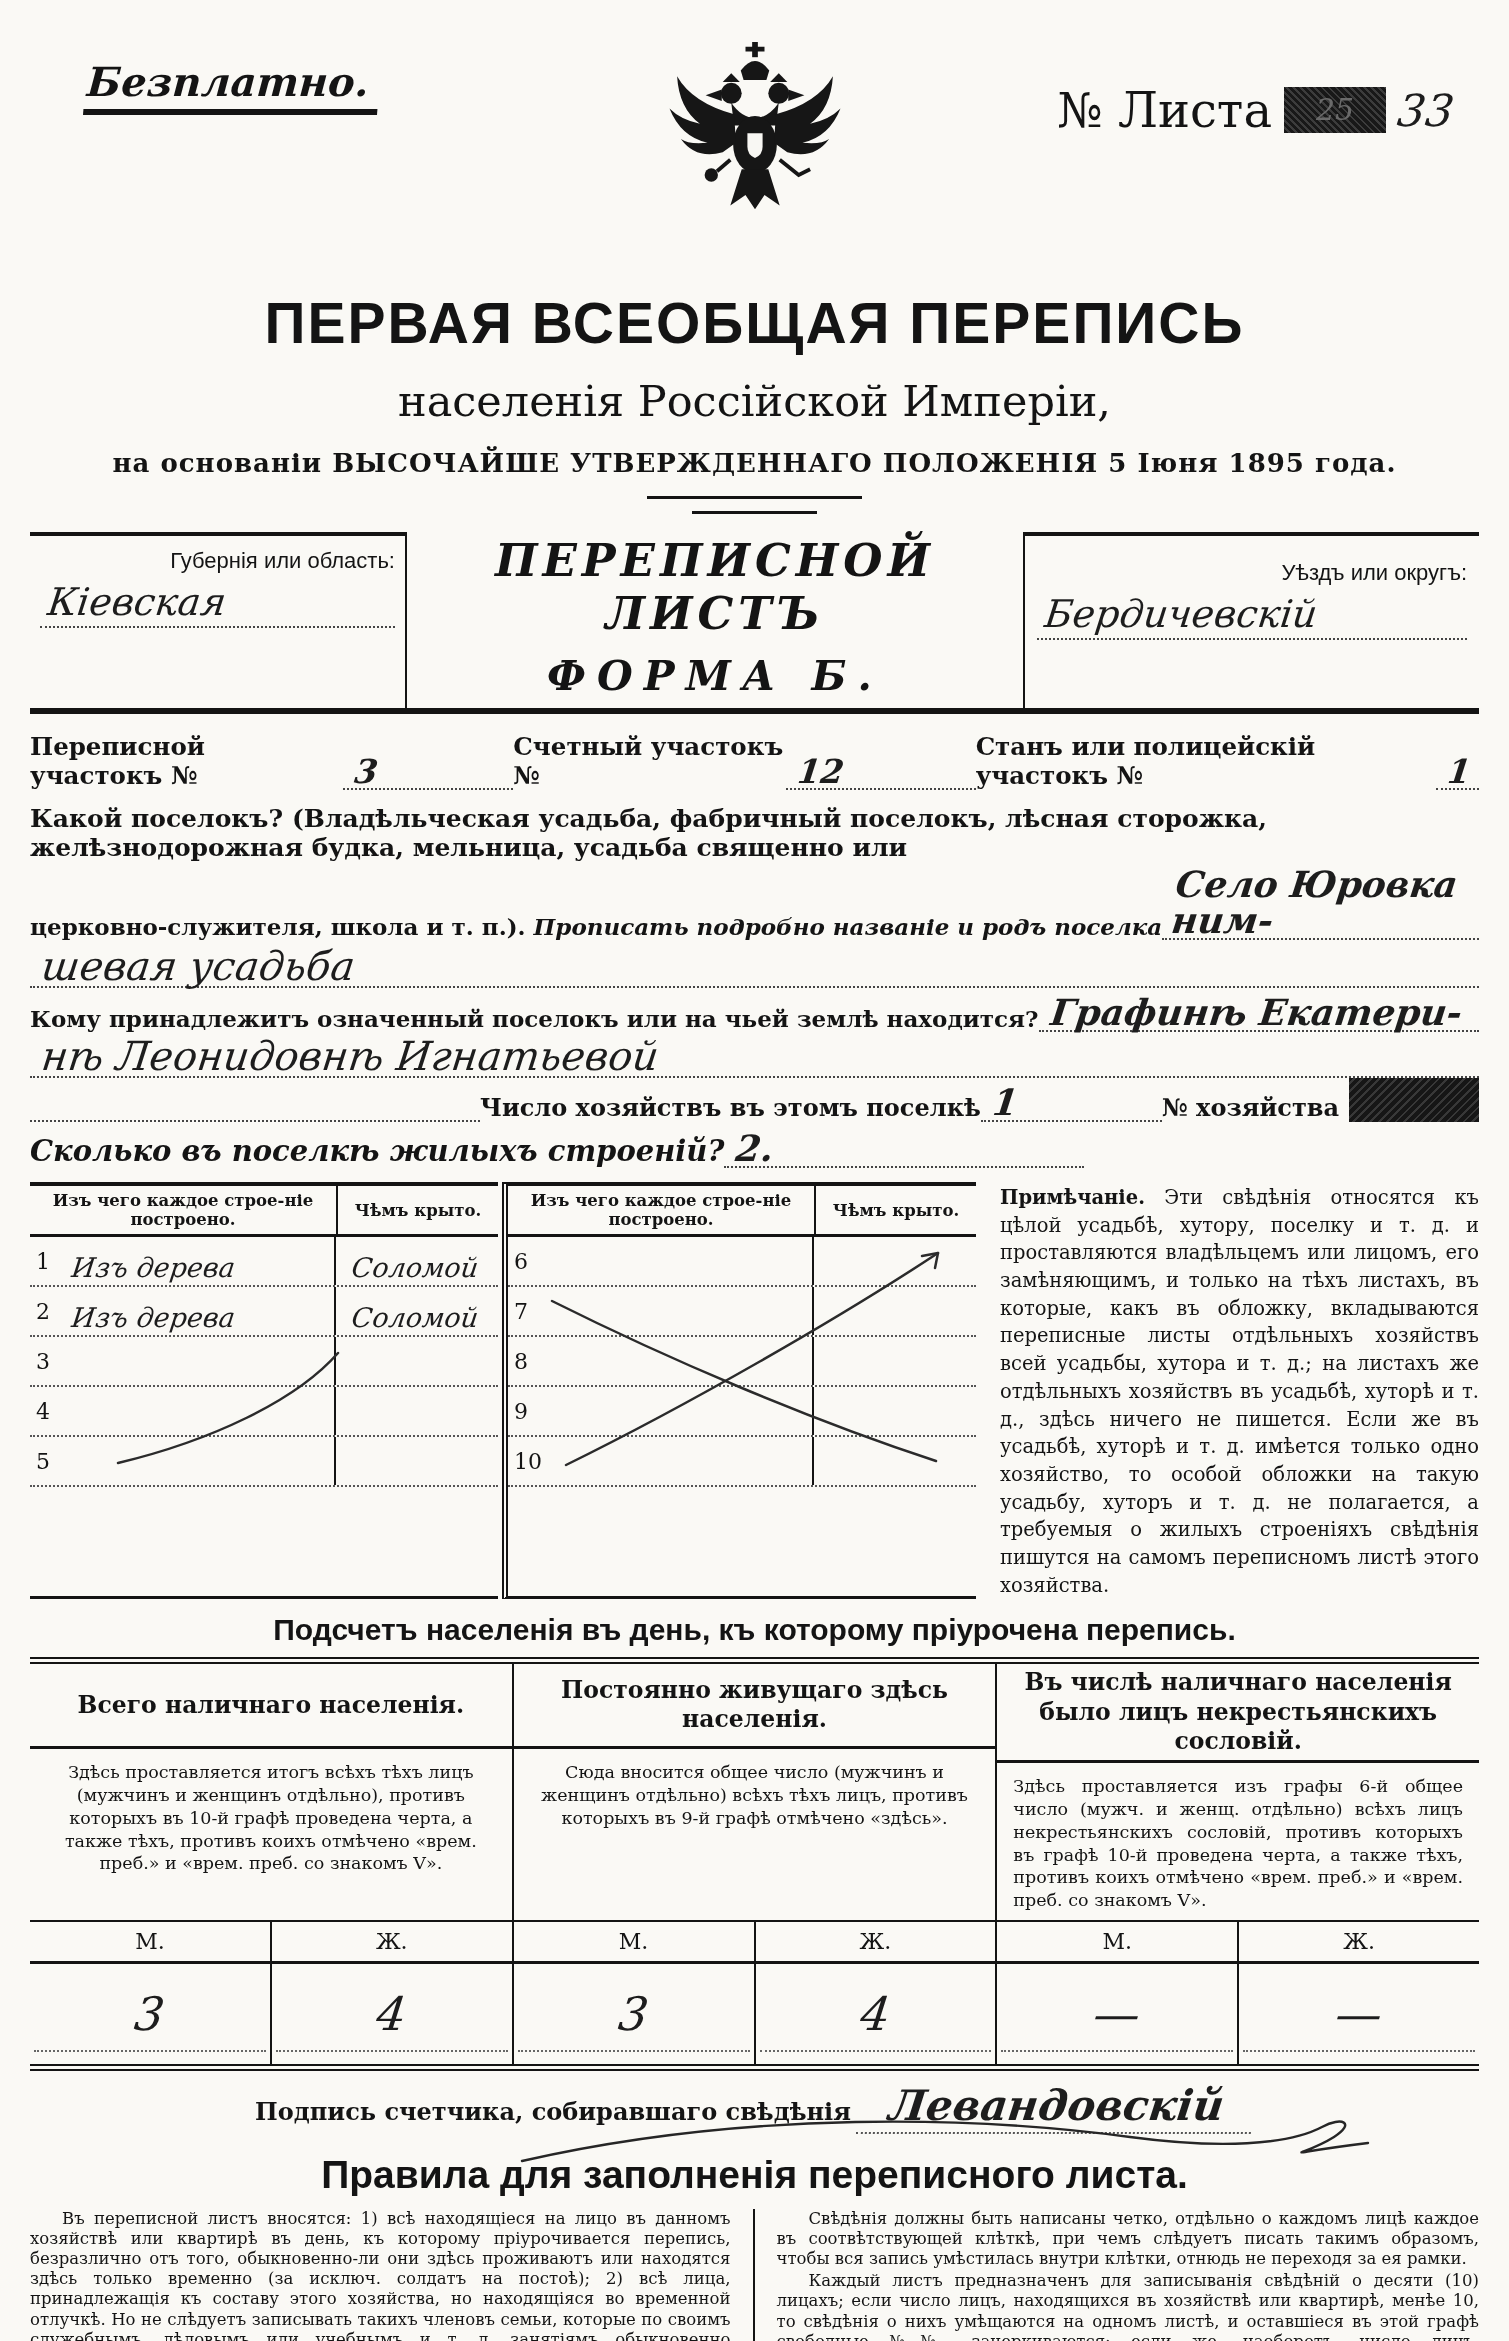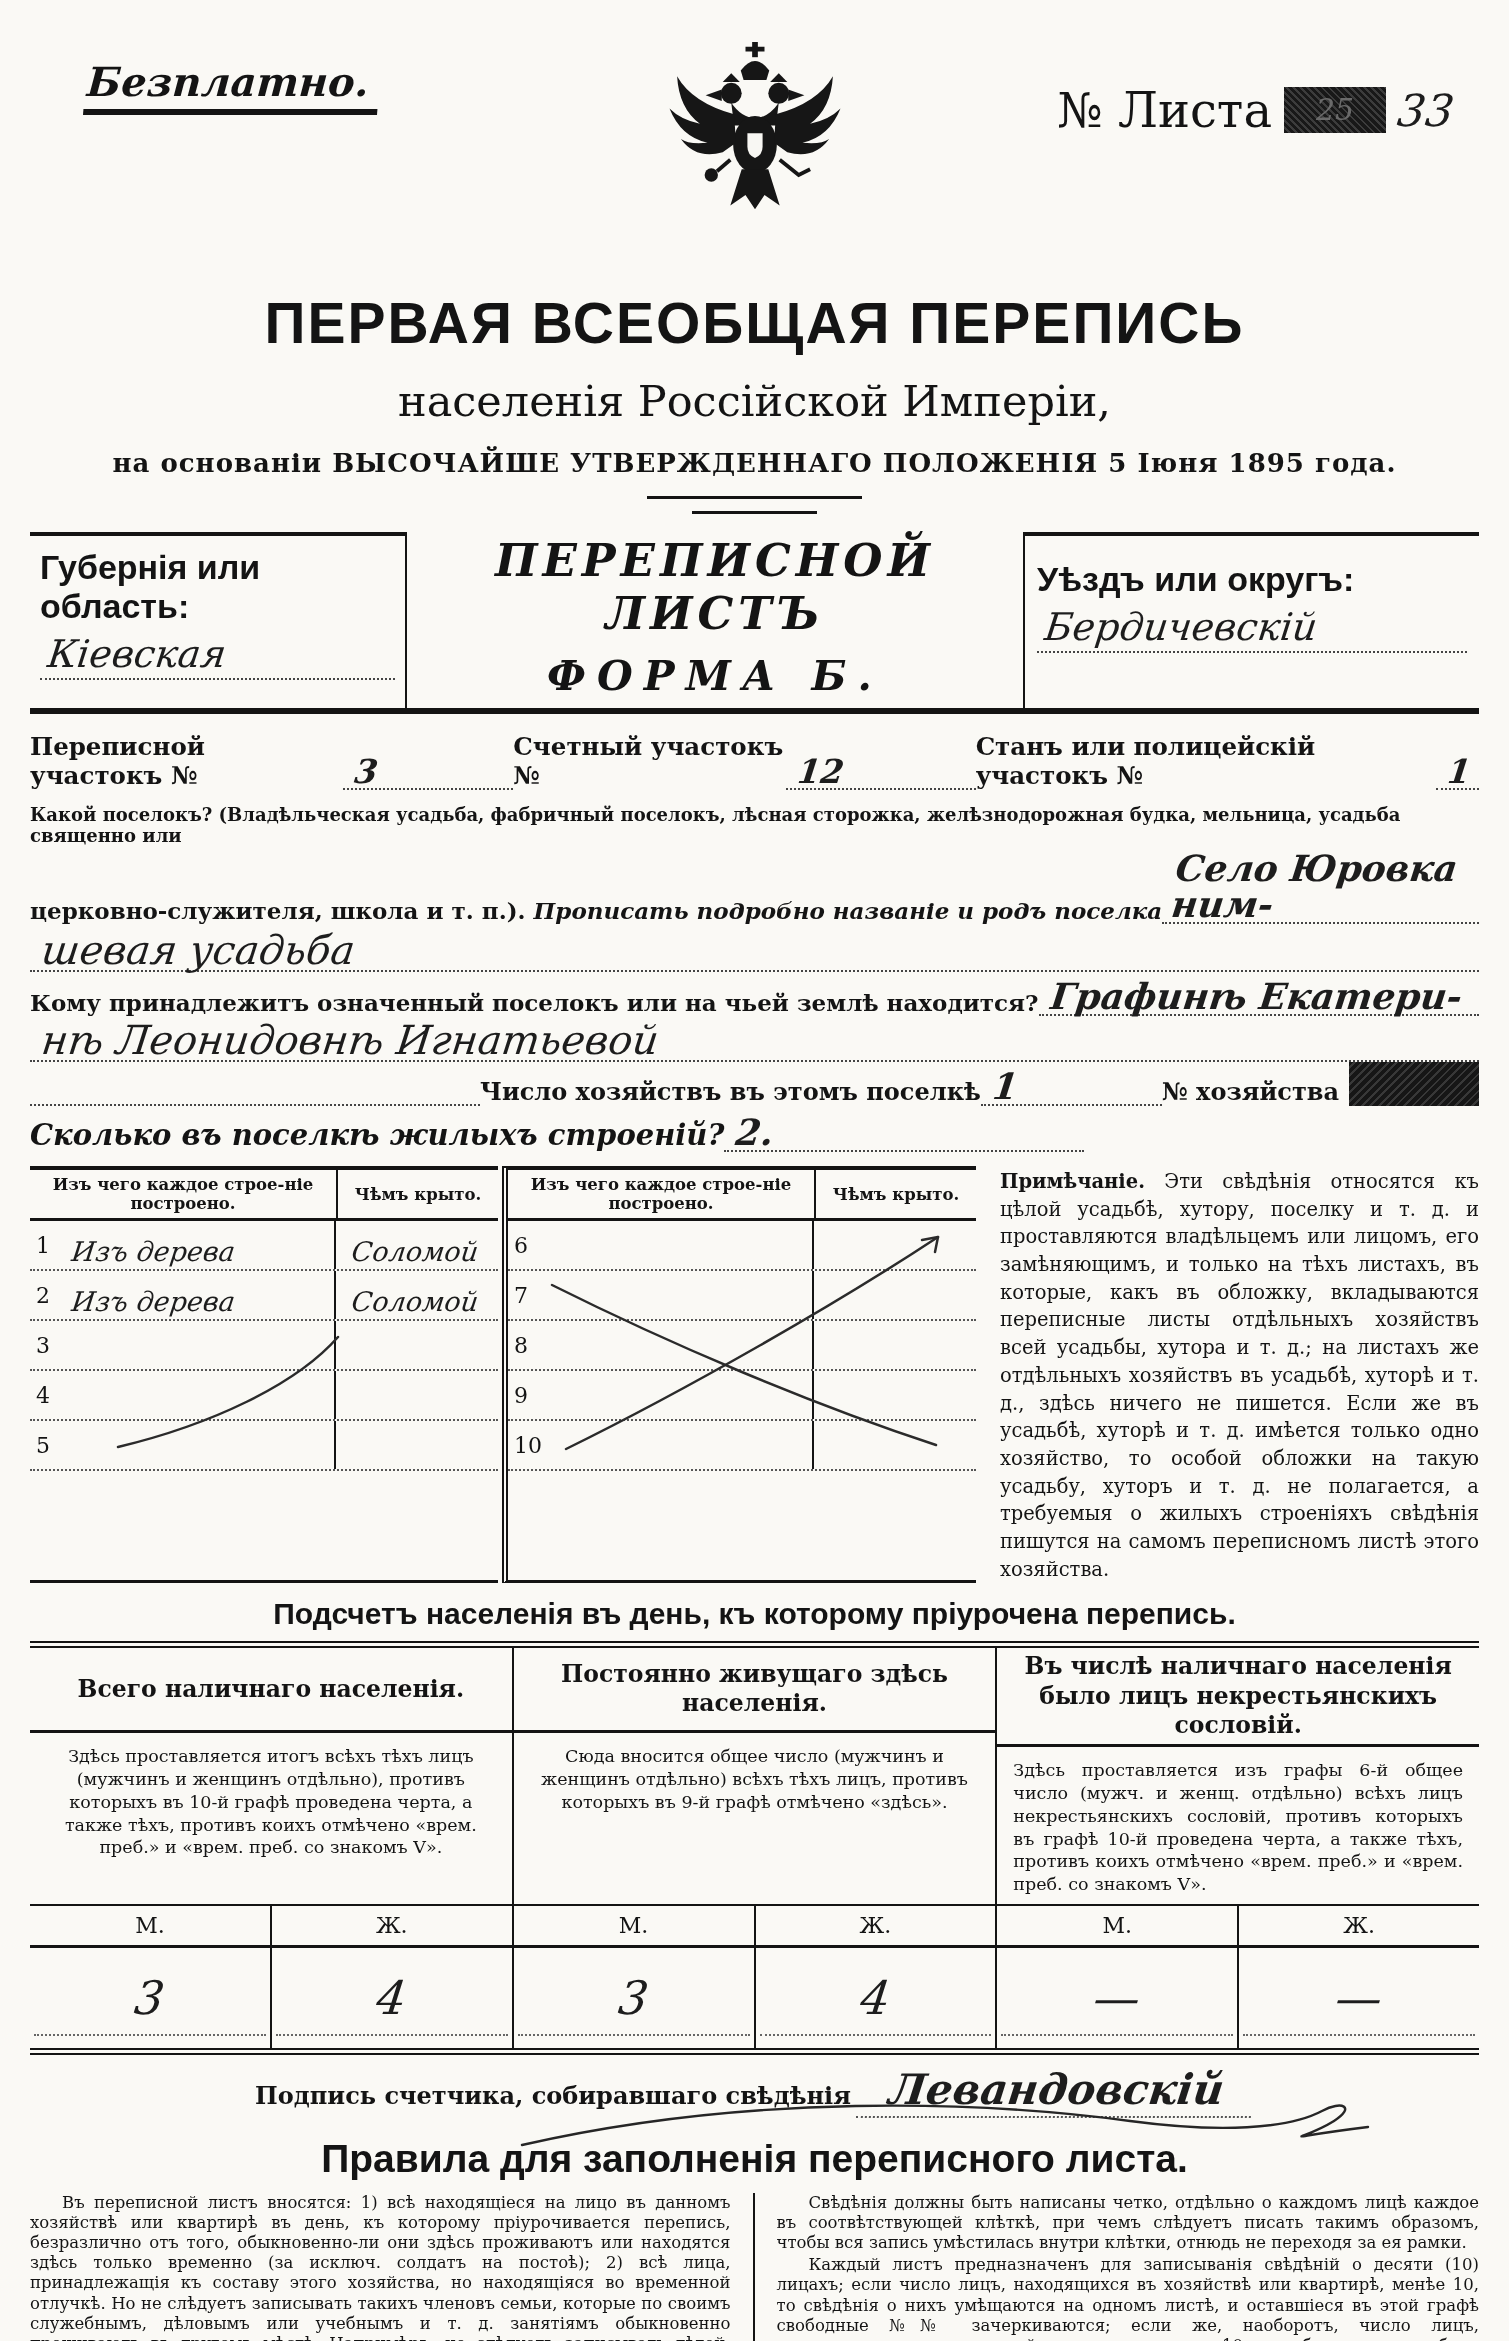--- a/index.html
+++ b/index.html
@@ -33,33 +33,33 @@
   }
   .sub-title{text-align:center;font-size:43px;margin-top:24px;}
   .basis{text-align:center;font-size:26px;font-weight:600;letter-spacing:1px;margin-top:22px;}
   .mr1{width:215px;border-top:3px solid #141414;margin:18px auto 0;}
   .mr2{width:125px;border-top:3px solid #141414;margin:12px auto 0;}
   
   .fband{display:flex;margin-top:18px;border-bottom:6px solid #141414;align-items:stretch;}
   .fleft{width:355px;border-top:4px solid #141414;border-right:2px solid #141414;padding:12px 10px 6px;}
   .fcenter{flex:1;text-align:center;padding:0 0 8px;font-style:italic;}
   .fright{width:430px;border-top:4px solid #141414;border-left:2px solid #141414;padding:24px 12px 6px;}
-  .flabel{font-family:"Liberation Sans","DejaVu Sans",sans-serif;font-weight:bold;font-size:34px;text-align:left;}
+  .flabel{font-family:"Liberation Sans","DejaVu Sans",sans-serif;font-weight:normal;font-size:22px;text-align:right;}
   .uline{display:block;border-bottom:2px dotted #444;margin-top:6px;padding:0 8px 2px;}
   .fvalue{font-size:38px;}
   .fc-t1{font-size:45px;font-weight:bold;letter-spacing:5px;margin-top:2px;}
   .fc-t2{font-size:41px;font-weight:bold;letter-spacing:11px;margin-top:12px;}
   
   .line{display:flex;align-items:flex-end;}
   .fillv{border-bottom:2px dotted #444;display:flex;align-items:flex-end;padding:0 8px 0 12px;}
   .precinct{margin-top:18px;font-size:24.5px;font-weight:600;}
   .hw32{font-size:33px;line-height:1;}
   .hw36{font-size:36px;line-height:1;}
   .hw40{font-size:40px;line-height:1;}
-  .settle1{margin-top:14px;font-size:18px;font-weight:600;}
+  .settle1{margin-top:14px;font-size:25px;font-weight:600;}
   .settle2{margin-top:4px;font-size:23px;font-weight:600;}
   .ital{font-style:italic;}
   .settle3{height:48px;}
   .owner1{margin-top:6px;font-size:23px;font-weight:600;}
   .owner2{height:46px;}
   .households{font-size:24px;font-weight:600;}
   .redact{
     width:130px;height:44px;margin-left:10px;
     background:repeating-linear-gradient(-45deg,#161616 0 4px,#383838 4px 6px);
   }

